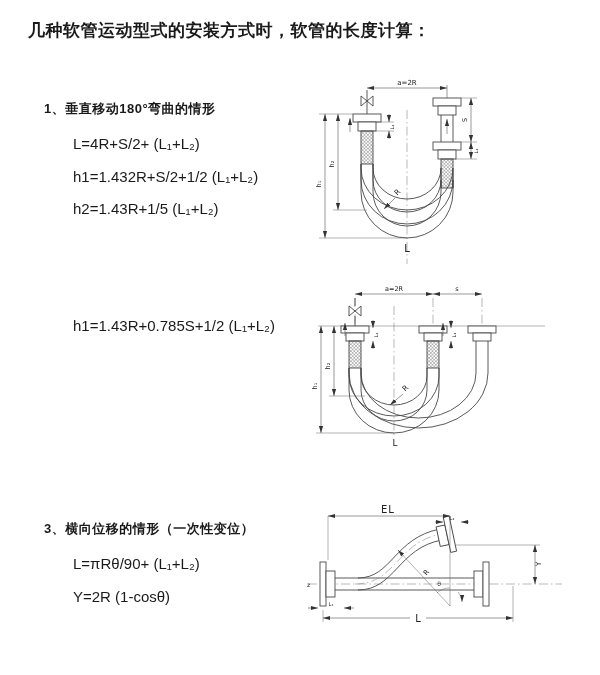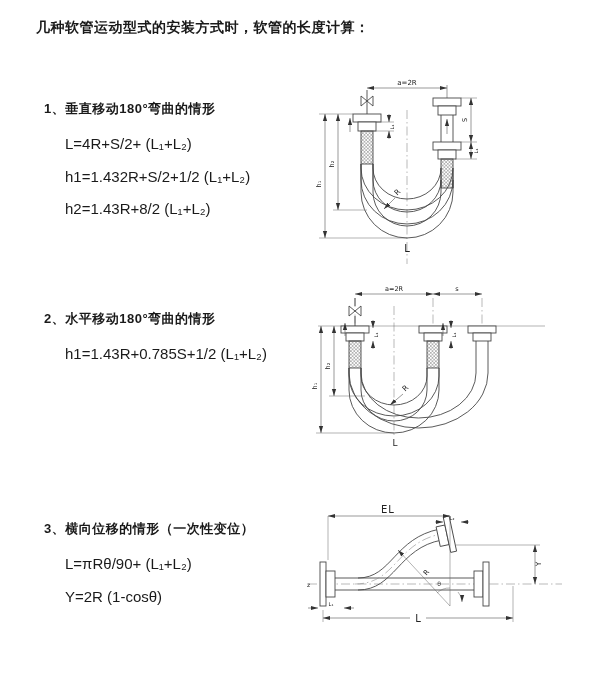--- a/index.html
+++ b/index.html
@@ -1,46 +1,45 @@
 <!DOCTYPE html>
 <html><head>
 <meta charset="utf-8">
 <style>
   html,body{margin:0;padding:0;}
   body{
     width:600px;height:675px;background:#ffffff;position:relative;overflow:hidden;
     font-family:"Liberation Sans","DejaVu Sans",sans-serif;color:#1a1a1a;
   }
-  .title{position:absolute;left:36px;top:19px;font-size:14px;font-weight:700;letter-spacing:.5px;text-align:right;}
+  .title{position:absolute;left:28px;top:19px;font-size:17px;font-weight:700;letter-spacing:.5px;text-align:right;}
   .section{position:absolute;left:44px;}
   .heading{font-size:13px;font-weight:700;letter-spacing:.5px;height:20px;margin-bottom:8px;}
-  .formula{margin-left:21px;font-size:15px;line-height:32.5px;white-space:pre;}
+  .formula{margin-left:29px;font-size:15px;line-height:32.5px;white-space:pre;}
   svg{position:absolute;}
   svg text{font-family:"DejaVu Sans","Liberation Sans",sans-serif;fill:#222;}
   .geo{stroke:#474747;stroke-width:.9;fill:none;}
   .geof{stroke:#474747;stroke-width:.9;fill:#ffffff;}
   .braid{stroke:#474747;stroke-width:.9;}
   .dim{stroke:#555;stroke-width:.6;fill:none;}
   .thin{stroke:#666;stroke-width:.5;fill:none;}
   .cl{stroke:#8c8c8c;stroke-width:.6;fill:none;stroke-dasharray:9 3 1.5 3;}
 </style>
 </head>
 <body>
 
 <div class="title">几种软管运动型式的安装方式时，软管的长度计算：</div>
 
 <div class="section" style="top:100px;">
   <div class="heading">1、垂直移动180°弯曲的情形</div>
   <div class="formula">L=4R+S/2+ (L₁+L₂)</div>
   <div class="formula">h1=1.432R+S/2+1/2 (L₁+L₂)</div>
-  <div class="formula">h2=1.43R+8/2 (L₁+L₂)</div>
+  <div class="formula">h2=1.43R+1/5 (L₁+L₂)</div>
 </div>
 
 <div class="section" style="top:310px;">
-  <div class="heading">2、水平移动180°弯曲的情形</div>
   <div class="formula">h1=1.43R+0.785S+1/2 (L₁+L₂)</div>
 </div>
 
 <div class="section" style="top:520px;">
   <div class="heading">3、横向位移的情形（一次性变位）</div>
   <div class="formula">L=πRθ/90+ (L₁+L₂)</div>
   <div class="formula">Y=2R (1-cosθ)</div>
 </div>
 
 <svg style="left:305px;top:72px;" width="290" height="195" viewBox="0 0 290 195">

